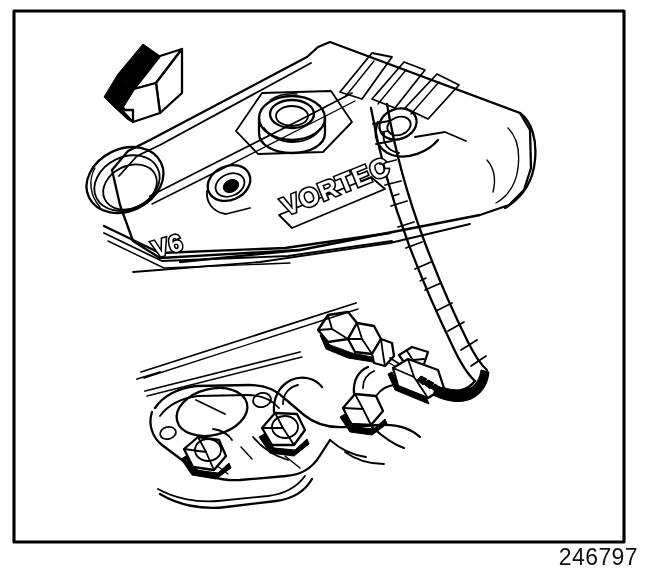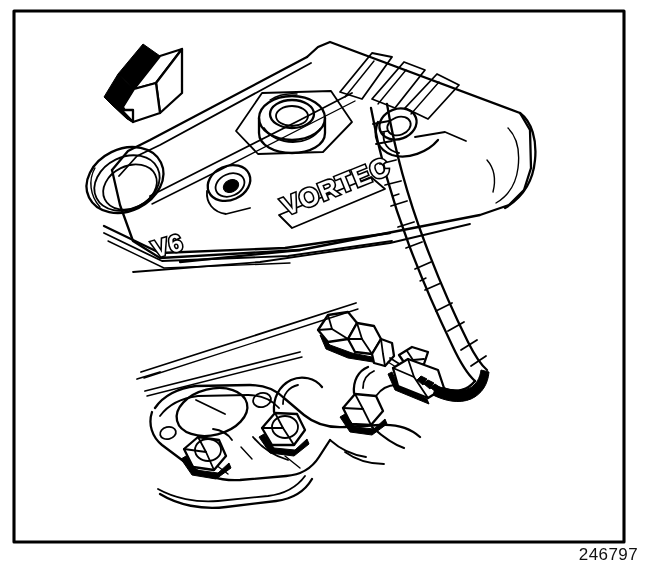--- a/index.html
+++ b/index.html
@@ -26,21 +26,21 @@
     position: absolute;
     left: 0;
     top: 0;
     display: block;
   }
   .fig-id {
     position: absolute;
     right: 12px;
     top: 546px;
     font-family: "Liberation Sans", sans-serif;
-    font-size: 17px;
+    font-size: 23px;
     letter-spacing: 0.4px;
     color: #111111;
     line-height: 1;
     white-space: nowrap;
   }
   .ink   { fill: none; stroke: #000000; stroke-linecap: round; stroke-linejoin: round; }
   .w1    { stroke-width: 1.4; }
   .w15   { stroke-width: 1.8; }
   .w2    { stroke-width: 2.3; }
   .w3    { stroke-width: 3.1; }

